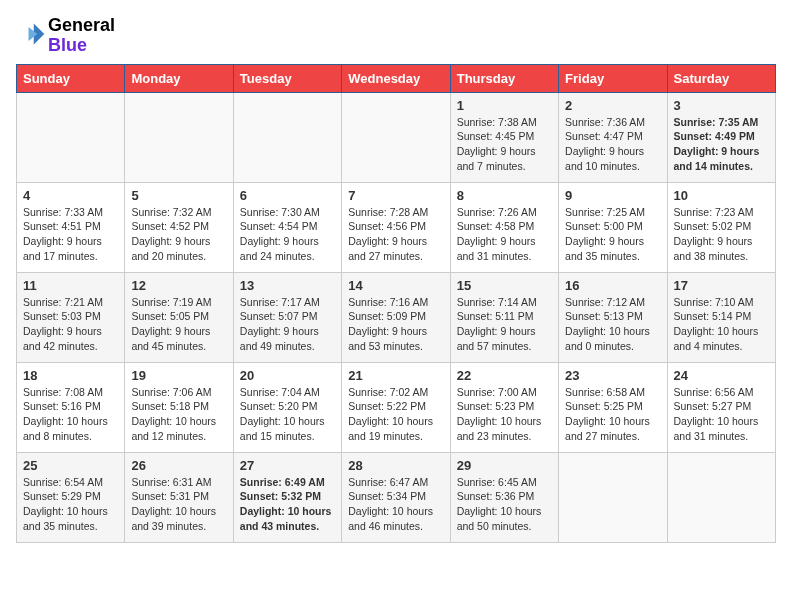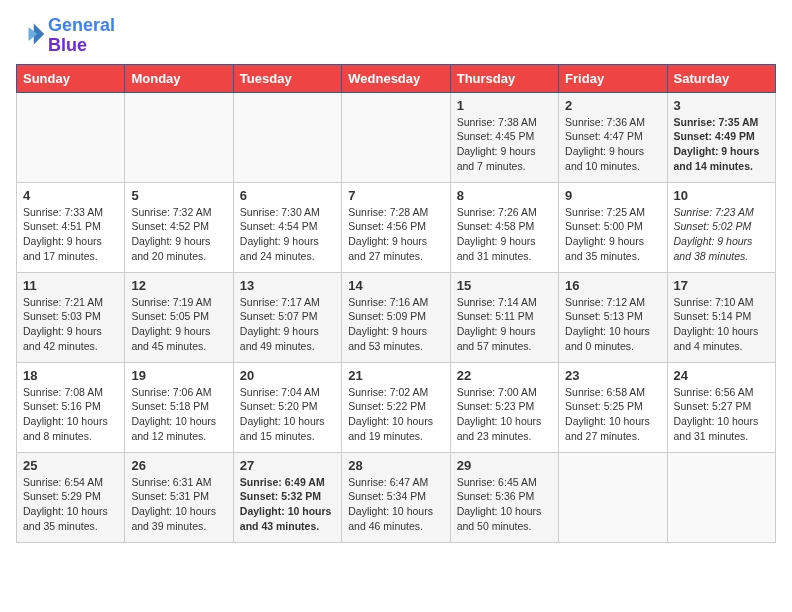--- a/index.html
+++ b/index.html
@@ -21,21 +21,21 @@
       align-items: center;
       gap: 2px;
     }
     .logo-text {
       font-size: 18px;
       font-weight: bold;
       color: #333;
       line-height: 1.1;
     }
     .logo-text span {
-      color: #3b82f6;
+      color: #000000;
     }
     .logo-icon {
       width: 28px;
       height: 28px;
       margin-left: 2px;
     }
     .title-block {
       text-align: right;
     }
     .month-title {
@@ -163,21 +163,21 @@
 Daylight: 9 hours
 and 27 minutes.</span></td>
         <td><span class="day-num">8</span><span class="day-detail" style="white-space: pre-line;">Sunrise: 7:26 AM
 Sunset: 4:58 PM
 Daylight: 9 hours
 and 31 minutes.</span></td>
         <td><span class="day-num">9</span><span class="day-detail" style="white-space: pre-line;">Sunrise: 7:25 AM
 Sunset: 5:00 PM
 Daylight: 9 hours
 and 35 minutes.</span></td>
-        <td><span class="day-num">10</span><span class="day-detail" style="white-space: pre-line; font-style: italic;">Sunrise: 7:23 AM
+        <td><span class="day-num">10</span><span class="day-detail" style="white-space: pre-line;">Sunrise: 7:23 AM
 Sunset: 5:02 PM
 Daylight: 9 hours
 and 38 minutes.</span></td>
       </tr>
       <tr>
         <td><span class="day-num">11</span><span class="day-detail" style="white-space: pre-line;">Sunrise: 7:21 AM
 Sunset: 5:03 PM
 Daylight: 9 hours
 and 42 minutes.</span></td>
         <td><span class="day-num">12</span><span class="day-detail" style="white-space: pre-line;">Sunrise: 7:19 AM

